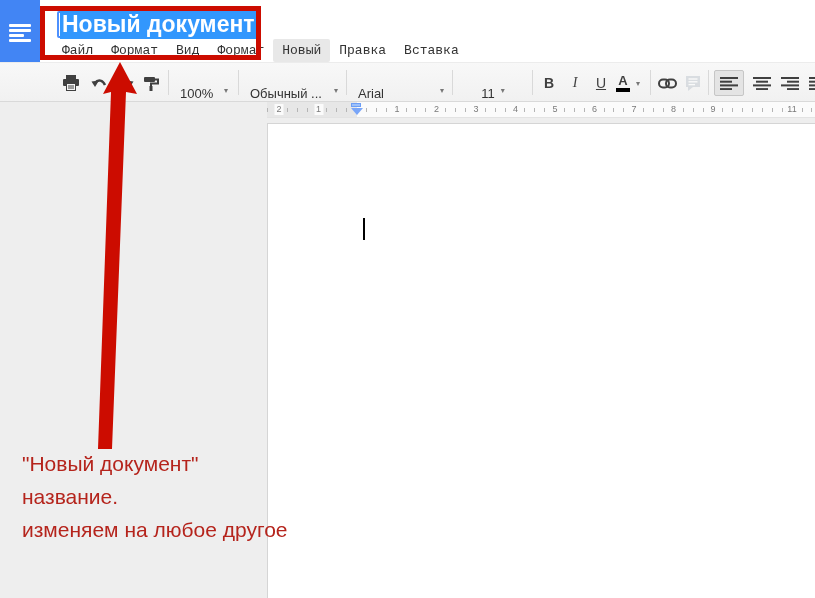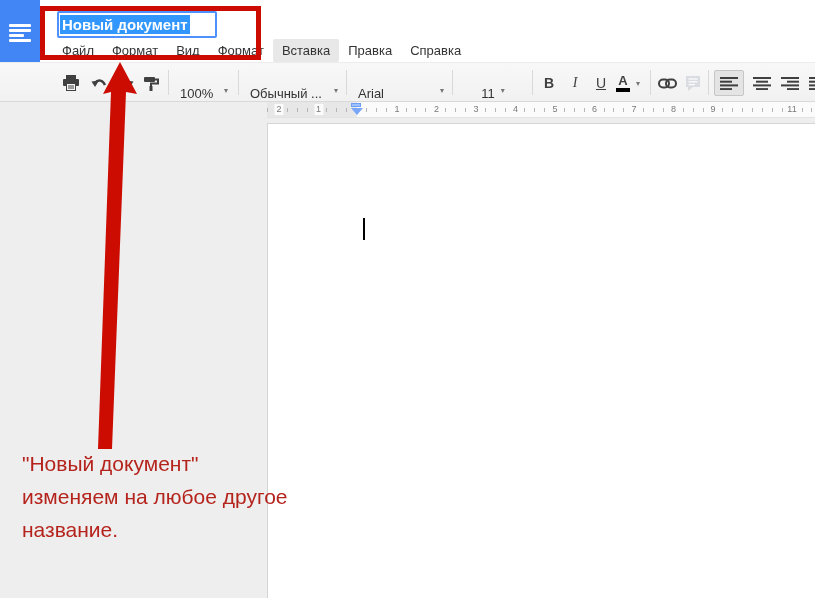--- a/index.html
+++ b/index.html
@@ -10,26 +10,26 @@
   
   .header { position:absolute; left:0; top:0; width:815px; height:62px; background:#ffffff; }
   .logo { position:absolute; left:0; top:0; width:40px; height:62px; background:#4285f4; cursor:pointer; }
   .logo-bars { position:absolute; left:9px; top:24px; width:22px; }
   .logo-bars i { display:block; height:3px; background:#ffffff; margin-bottom:2px; border-radius:1px; }
   .logo-bars i:nth-child(3){ width:15px; }
 
   .title-input { position:absolute; left:57px; top:11px; width:160px; height:27px;
     border:2px solid #4d90fe; border-radius:2px; background:#fff;
     display:flex; align-items:center; padding:0 1px; cursor:text; }
-  .title-input .sel { background:#3297fd; color:#ffffff; font-size:15px; font-weight:bold;
+  .title-input .sel { background:#3297fd; color:#ffffff; font-size:23px; font-weight:bold;
     white-space:nowrap; padding:1px 2px; }
 
   .menu-row { position:absolute; left:53px; top:39px; height:23px; display:flex; align-items:center;
     font-size:13px; color:#333; }
-  .menu-item { padding:4px 9px; cursor:pointer; white-space:nowrap; }
+  .menu-item { padding:4px 9px; cursor:pointer; white-space:nowrap;font-family:Liberation Mono, monospace; }
   .menu-item.hl { background:#e8e8e8; border-radius:2px; }
 
   
   .toolbar { position:absolute; left:0; top:62px; width:815px; height:40px;
     background:linear-gradient(#f8f8f8,#f1f1f1); border-top:1px solid #ececec; border-bottom:1px solid #d9d9d9; }
   .tbtn { position:absolute; top:7px; height:26px; width:26px; display:flex; align-items:center;
     justify-content:center; color:#404040; cursor:pointer; border:1px solid transparent; border-radius:2px; }
   .tbtn.pressed { background:#e4e4e4; border:1px solid #c6c6c6; }
   .tbtn.disabled { opacity:.55; cursor:default; }
   .sep { position:absolute; top:7px; width:1px; height:25px; background:#d9d9d9; }
@@ -87,23 +87,23 @@
         </span>
     </div>
     <div class="title-input">
       <span class="sel">Новый документ</span>
     </div>
     <div class="menu-row" id="menu-row">
         <div class="menu-item">Файл</div>
         <div class="menu-item">Формат</div>
         <div class="menu-item">Вид</div>
         <div class="menu-item">Формат</div>
-        <div class="menu-item hl">Вставка</div>
+        <div class="menu-item hl">Новый</div>
         <div class="menu-item">Правка</div>
-        <div class="menu-item">Справка</div>
+        <div class="menu-item">Вставка</div>
       </div>
   </div>
 
   <div class="toolbar">
     <div class="tbtn" style="left:58px">
       <svg class="icon" width="18" height="16" viewBox="0 0 18 16">
         <rect x="4" y="0" width="10" height="4" fill="#404040"></rect>
         <rect x="1" y="4" width="16" height="7" rx="1" fill="#404040"></rect>
         <rect x="4.5" y="8.5" width="9" height="7" fill="#f5f5f5" stroke="#404040"></rect>
         <line x1="6" y1="11" x2="12" y2="11" stroke="#404040"></line>
@@ -255,17 +255,17 @@
       <div class="cursor"></div>
     </div>
   </div>
 
   <div class="red-box"></div>
   <svg class="arrow-svg" viewBox="0 0 815 598">
     <polygon points="120,62 137,94 126,92 112,449 98,449 111,92 103,94" fill="#cc0c00"></polygon>
   </svg>
   <div class="anno-text" id="anno-text">
       <div>"Новый документ"</div>
+      <div>название.</div>
       <div>изменяем на любое другое</div>
-      <div>название.</div>
     </div>
 
 </div>
 
 </body></html>

